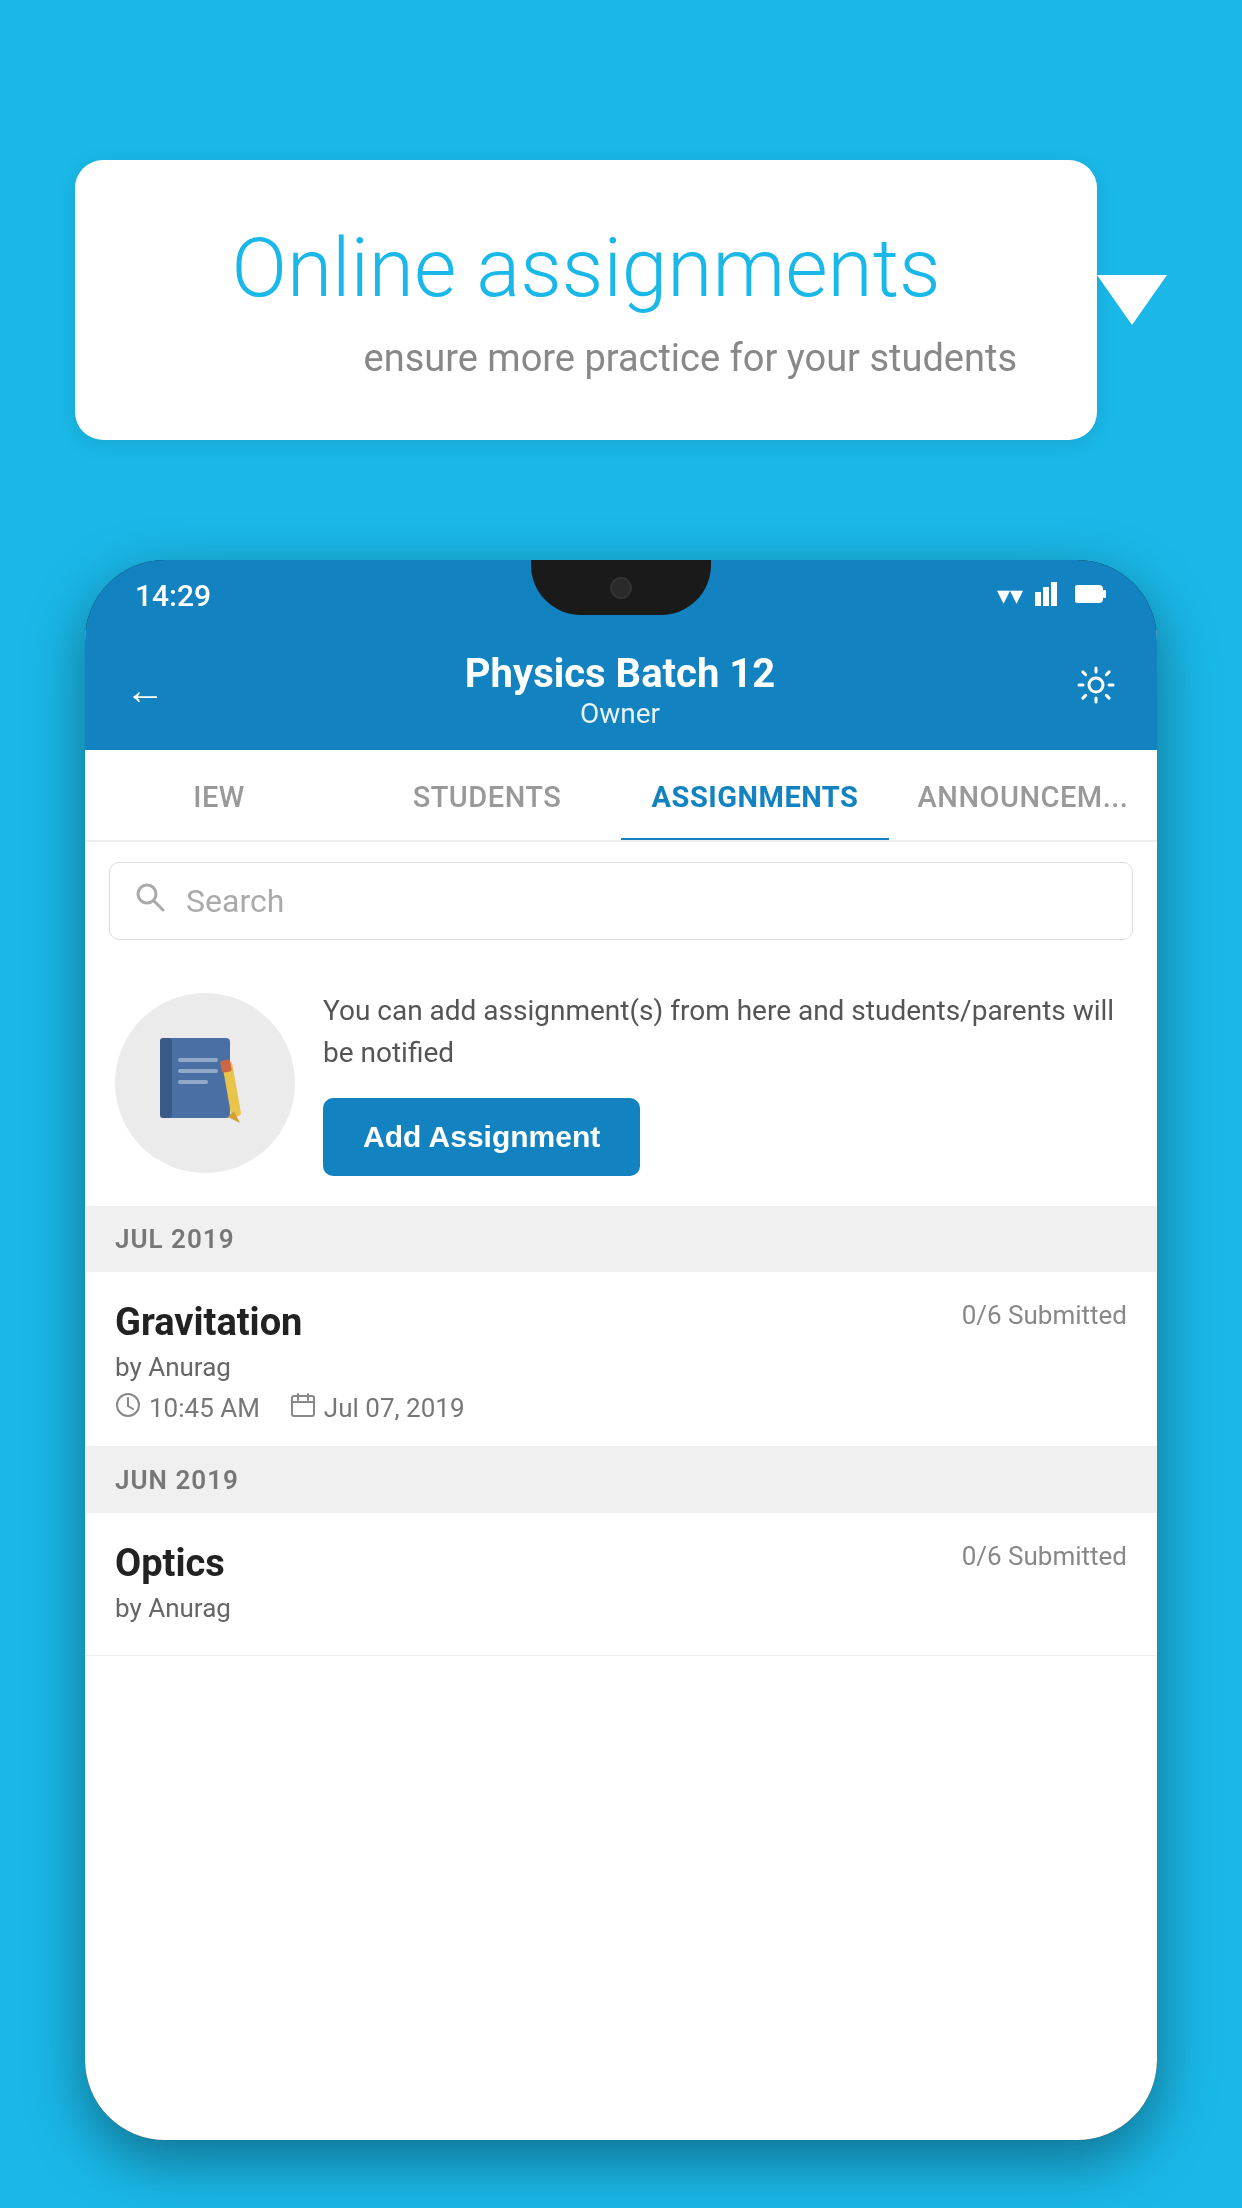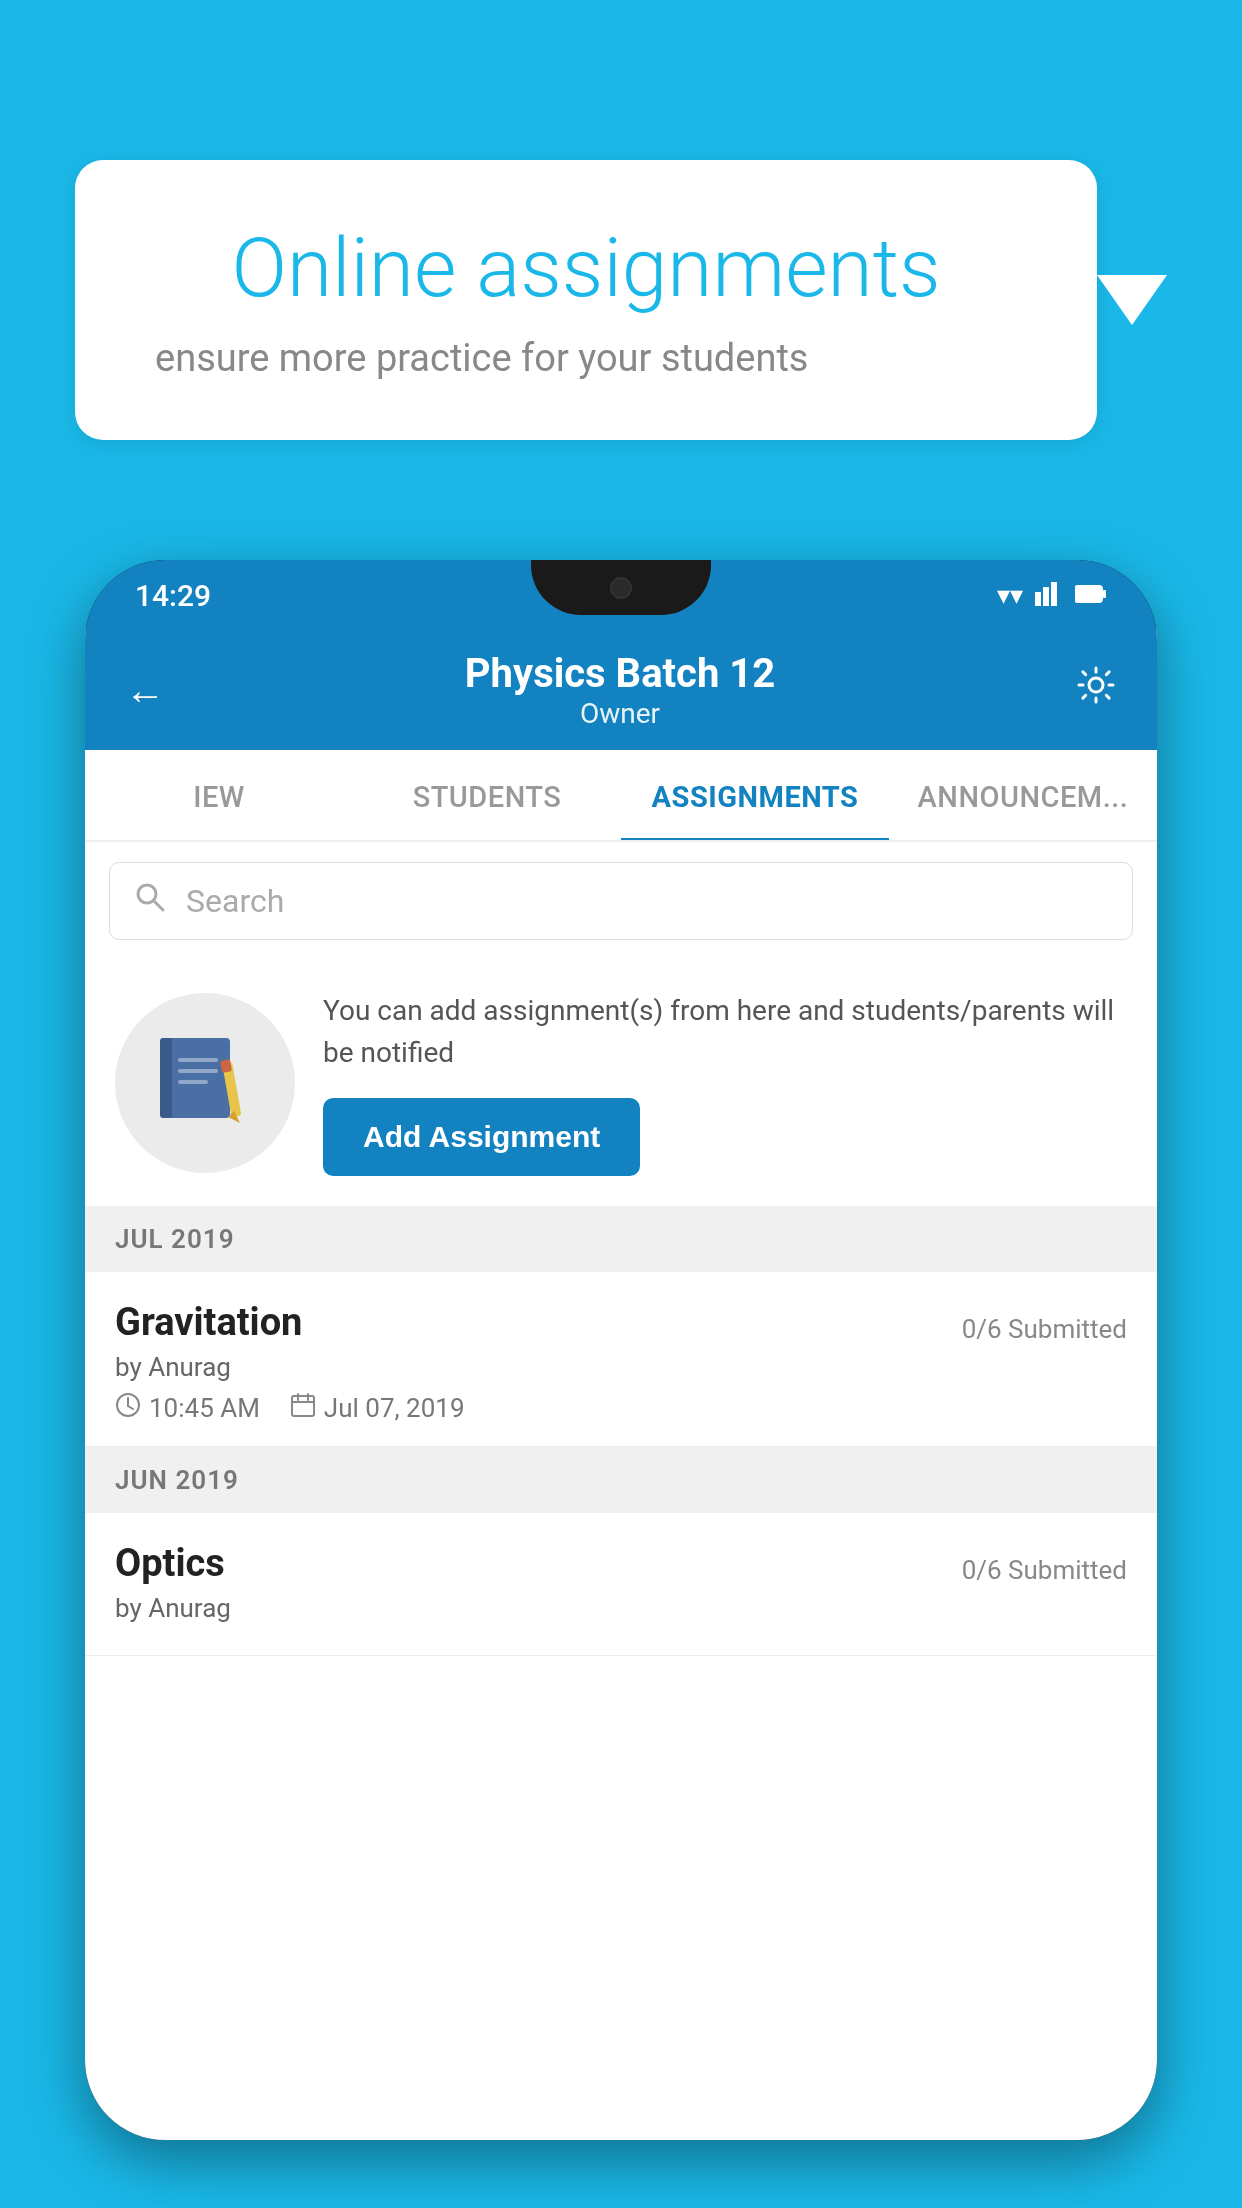--- a/index.html
+++ b/index.html
@@ -44,21 +44,21 @@
       font-size: 82px;
       color: #1ab8e8;
       font-weight: 300;
       text-align: center;
       margin-bottom: 20px;
     }
 
     .bubble-subtitle {
       font-size: 38px;
       color: #888;
-      text-align: left;
+      text-align: right;
       font-weight: 400;
     }
 
     
     .phone-wrapper {
       position: absolute;
       top: 560px;
       left: 85px;
       right: 85px;
       bottom: 0;
@@ -293,21 +293,21 @@
     
     .assignment-item {
       background: white;
       padding: 28px 30px 22px;
       border-bottom: 1px solid #eee;
     }
 
     .assignment-row1 {
       display: flex;
       justify-content: space-between;
-      align-items: flex-end;
+      align-items: flex-start;
       margin-bottom: 8px;
     }
 
     .assignment-title {
       font-size: 38px;
       font-weight: 700;
       color: #222;
     }
 
     .assignment-submitted {

